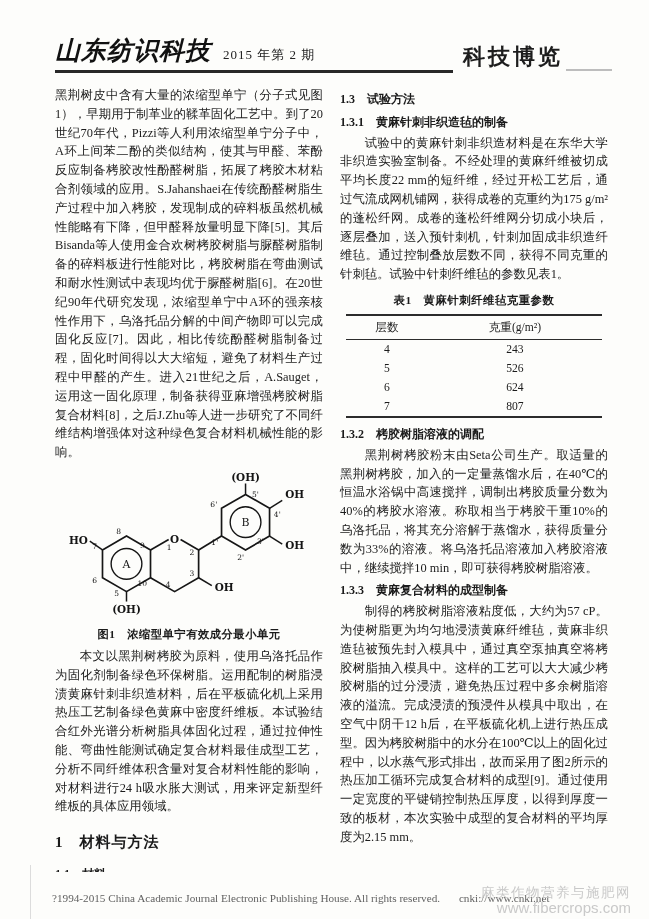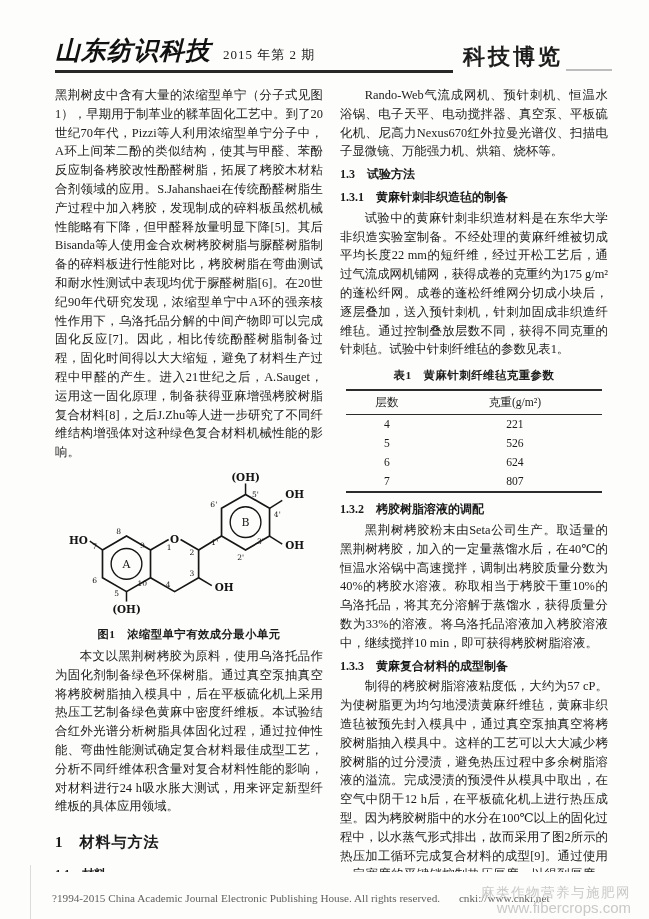--- a/index.html
+++ b/index.html
@@ -124,46 +124,45 @@
           <text class="posnum" x="152" y="75" text-anchor="middle">1'</text>
           <text class="posnum" x="178" y="90" text-anchor="middle">2'</text>
           <text class="posnum" x="198" y="74" text-anchor="middle">3'</text>
           <text class="posnum" x="215" y="47" text-anchor="middle">4'</text>
           <text class="posnum" x="193" y="27" text-anchor="middle">5'</text>
           <text class="posnum" x="151" y="37" text-anchor="middle">6'</text>
         </svg>
         <div class="fig-caption">图1　浓缩型单宁有效成分最小单元</div>
       </div>
 
-      <p>本文以黑荆树栲胶为原料，使用乌洛托品作为固化剂制备绿色环保树脂。通过真空泵抽真空将栲胶树脂抽入模具中，后在平板硫化机上采用热压工艺制备绿色黄麻中密度纤维板。本试验结合红外光谱分析树脂具体固化过程，通过拉伸性能、弯曲性能测试确定复合材料最佳成型工艺，分析不同纤维体积含量对复合材料性能的影响，对材料进行24 h吸水胀大测试，用来评定新型纤维板的具体应用领域。</p>
+      <p>本文以黑荆树栲胶为原料，使用乌洛托品作为固化剂制备绿色环保树脂。运用配制的树脂浸渍黄麻针刺非织造材料，后在平板硫化机上采用热压工艺制备绿色黄麻中密度纤维板。本试验结合红外光谱分析树脂具体固化过程，通过拉伸性能、弯曲性能测试确定复合材料最佳成型工艺，分析不同纤维体积含量对复合材料性能的影响，对材料进行24 h吸水胀大测试，用来评定新型纤维板的具体应用领域。</p>
 
       <div class="h-major">1　材料与方法</div>
       <div class="h-minor">1.1　材料</div>
 
     </div>
 
     <div class="col">
-      <p>Rando-Web气流成网机、预针刺机、恒温水浴锅、电子天平、电动搅拌器、真空泵、平板硫化机、尼高力Nexus670红外拉曼光谱仪、扫描电子显微镜、万能强力机、烘箱、烧杯等。</p>
       <div class="h-minor">1.3　试验方法</div>
       <div class="h-minor">1.3.1　黄麻针刺非织造毡的制备</div>
       <p>试验中的黄麻针刺非织造材料是在东华大学非织造实验室制备。不经处理的黄麻纤维被切成平均长度22 mm的短纤维，经过开松工艺后，通过气流成网机铺网，获得成卷的克重约为175 g/m²的蓬松纤网。成卷的蓬松纤维网分切成小块后，逐层叠加，送入预针刺机，针刺加固成非织造纤维毡。通过控制叠放层数不同，获得不同克重的针刺毡。试验中针刺纤维毡的参数见表1。</p>
 
       <div class="table-block">
         <div class="tbl-caption">表1　黄麻针刺纤维毡克重参数</div>
         <table class="t1">
           <thead>
             <tr>
               <th class="c-layers">层数</th>
               <th>克重(g/m²)</th>
             </tr>
           </thead>
           <tbody>
             <tr>
               <td>4</td>
-              <td>221</td>
+              <td>243</td>
             </tr>
             <tr>
               <td>5</td>
               <td>526</td>
             </tr>
             <tr>
               <td>6</td>
               <td>624</td>
             </tr>
             <tr>

